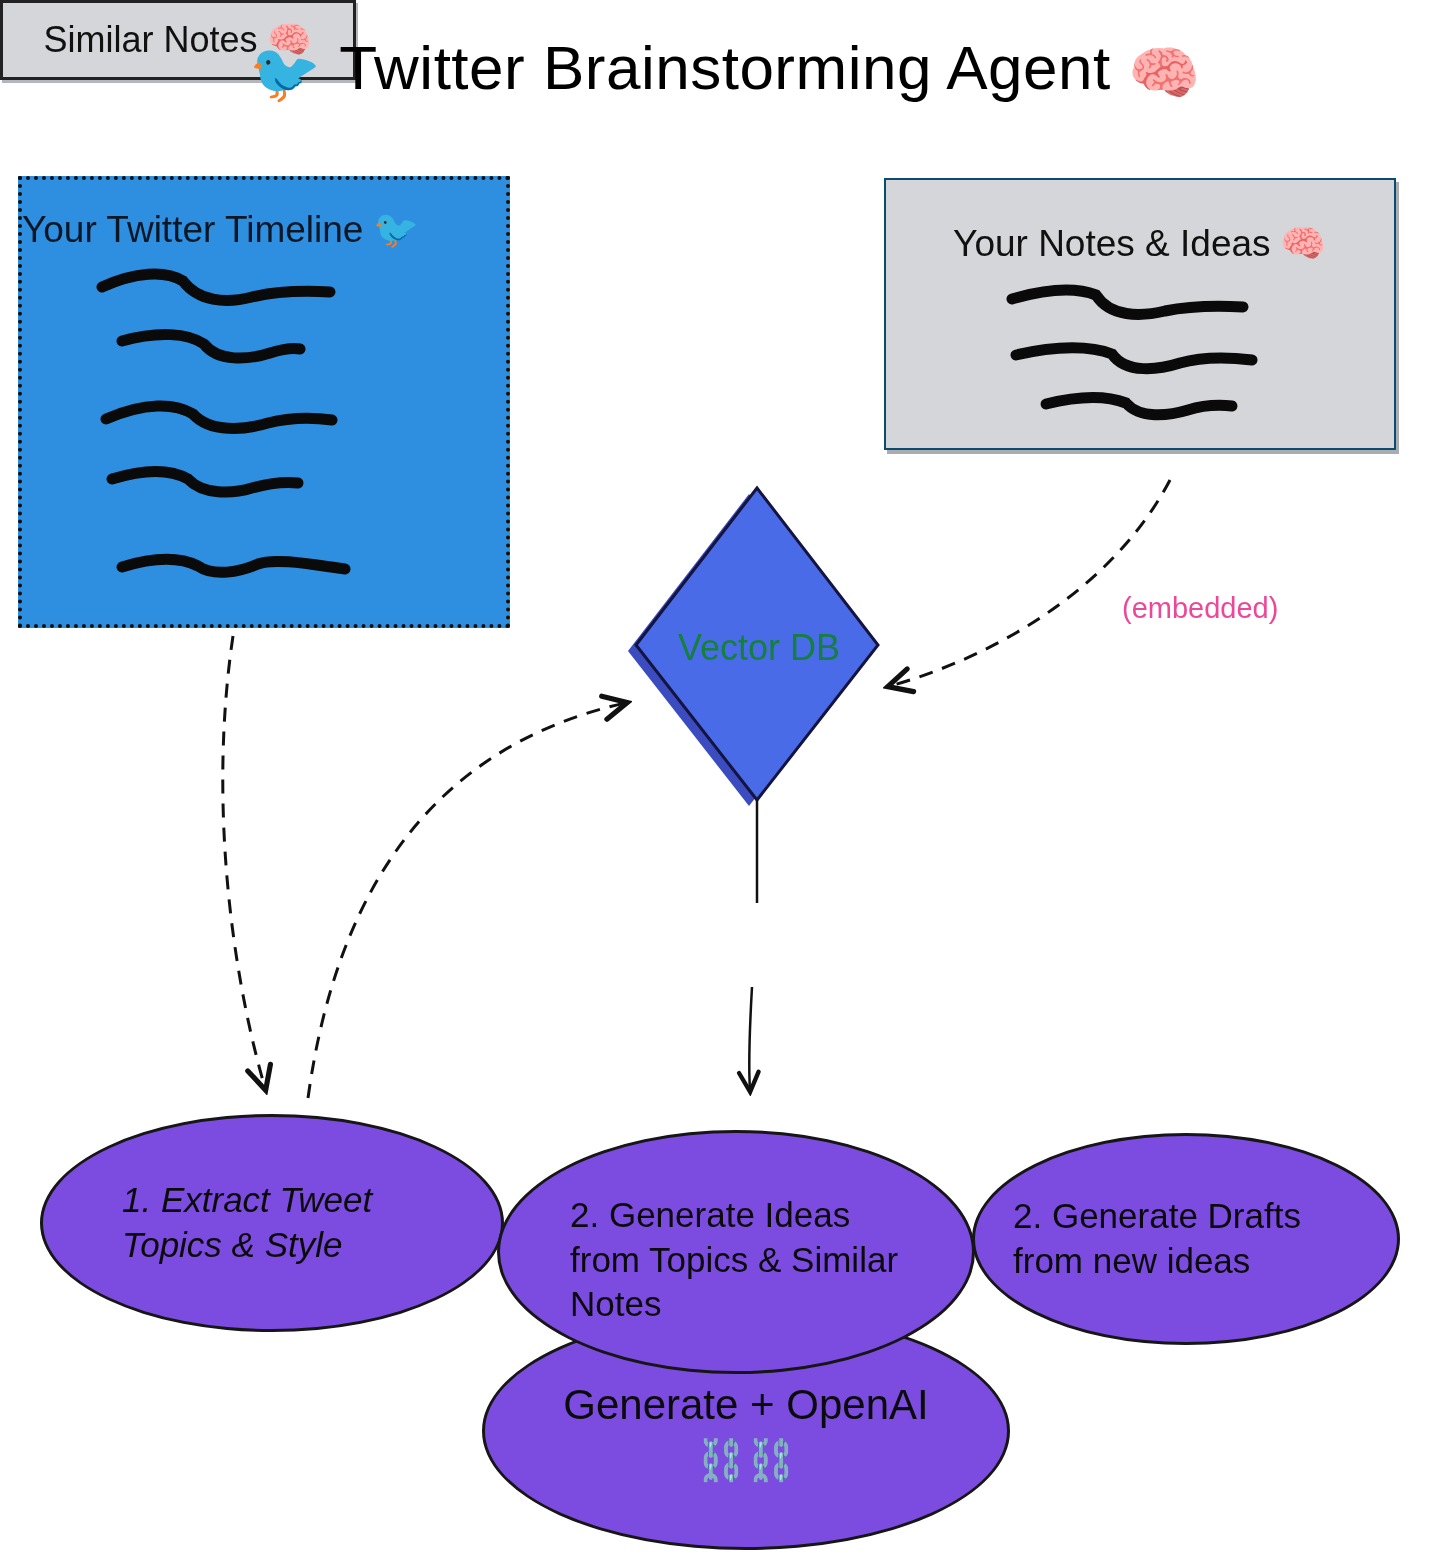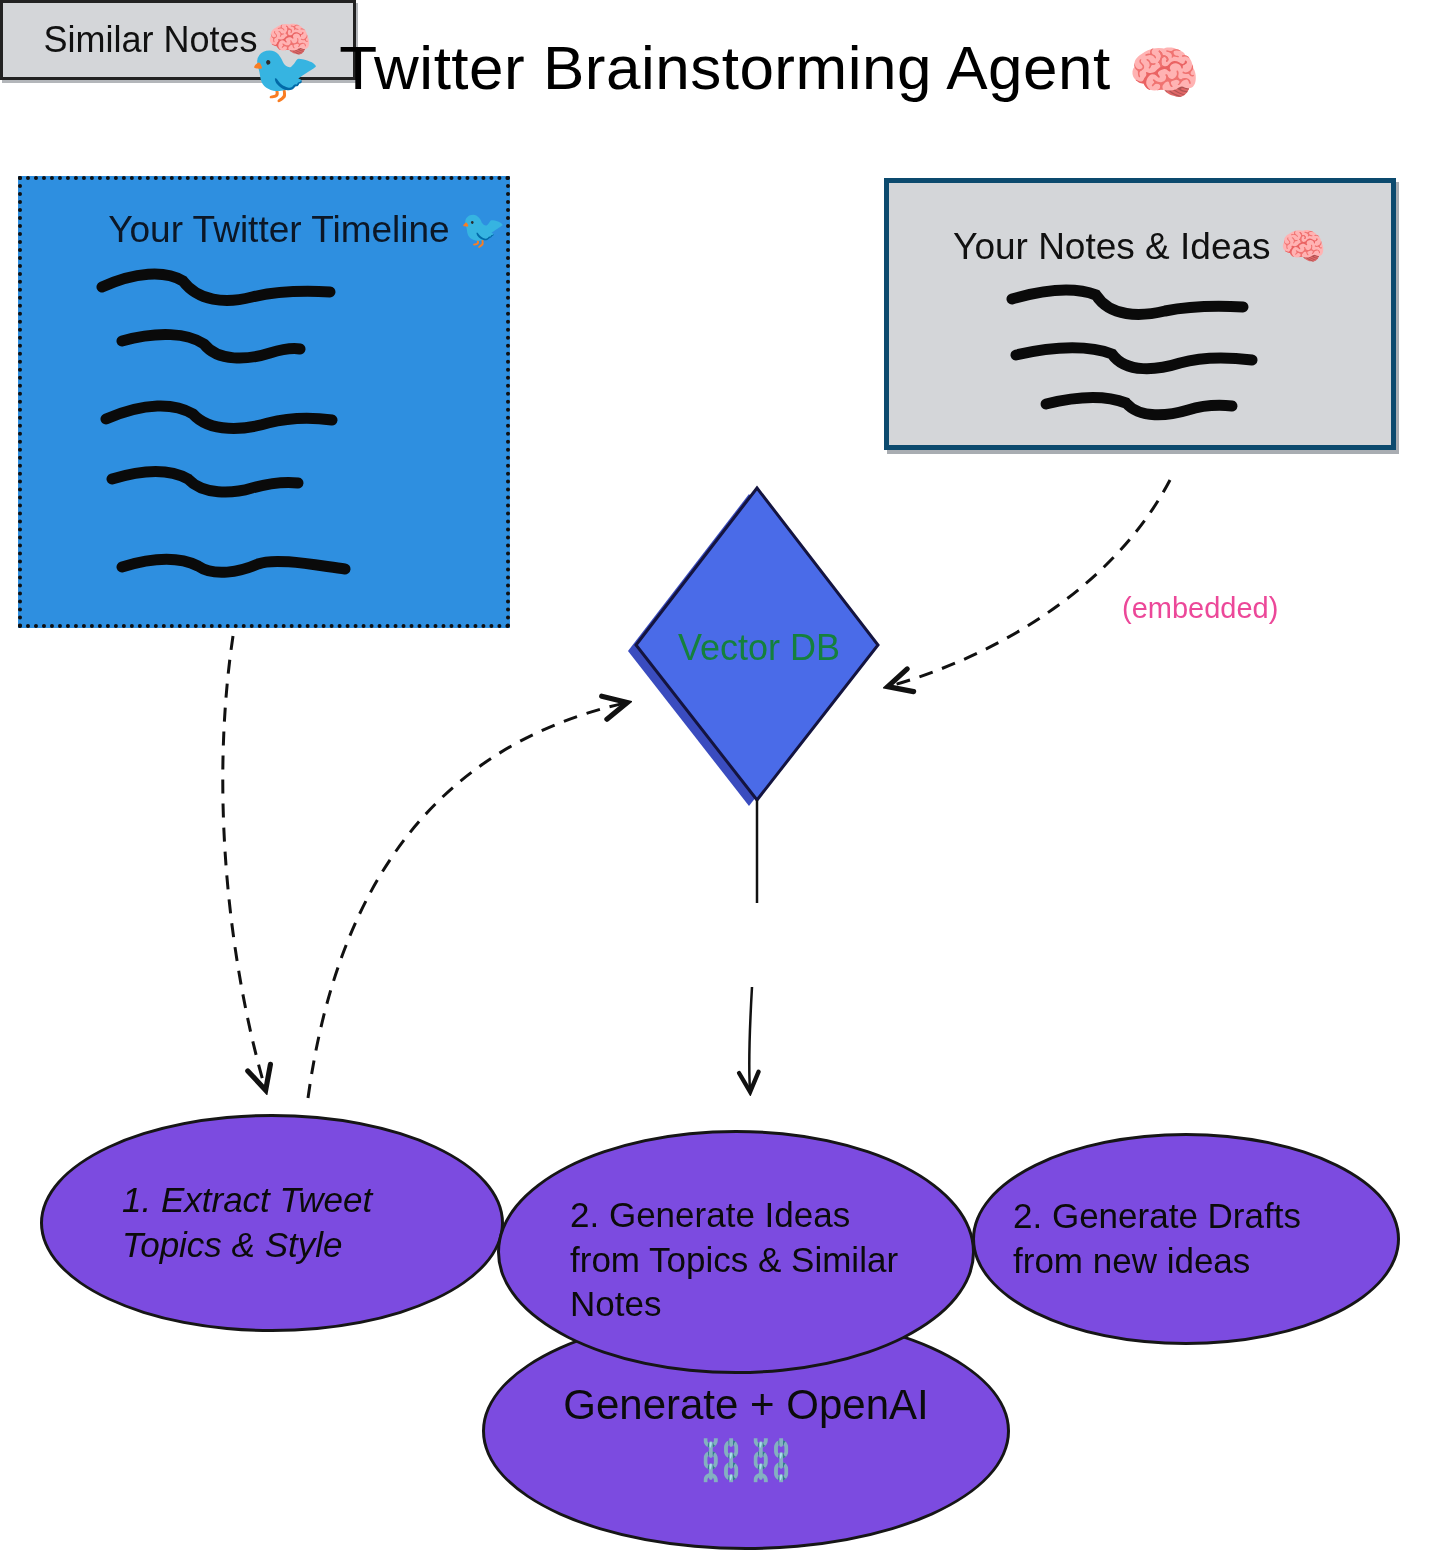--- a/index.html
+++ b/index.html
@@ -28,29 +28,29 @@
 
   .box { position: absolute; z-index: 1; }
   .twitter-box {
     left: 18px; top: 176px;
     width: 492px; height: 452px;
     background: #2E8FE0;
     border: 4px dotted #101010;
   }
   .twitter-box .box-label {
     margin-top: 28px;
-    text-align: right;
+    text-align: left;
     font-size: 37px;
     color: #0c1726;
   }
   .notes-box {
     left: 884px; top: 178px;
     width: 512px; height: 272px;
     background: #D4D6D9;
-    border: 5px solid #0c4a6e;
+    border: 2px solid #0c4a6e;
     box-shadow: 3px 4px 0 #a9adb2;
   }
   .notes-box .box-label {
     margin-top: 42px;
     text-align: center;
     font-size: 37px;
     color: #111;
   }
   .similar-box {
     left: 604px; top: 905px;

